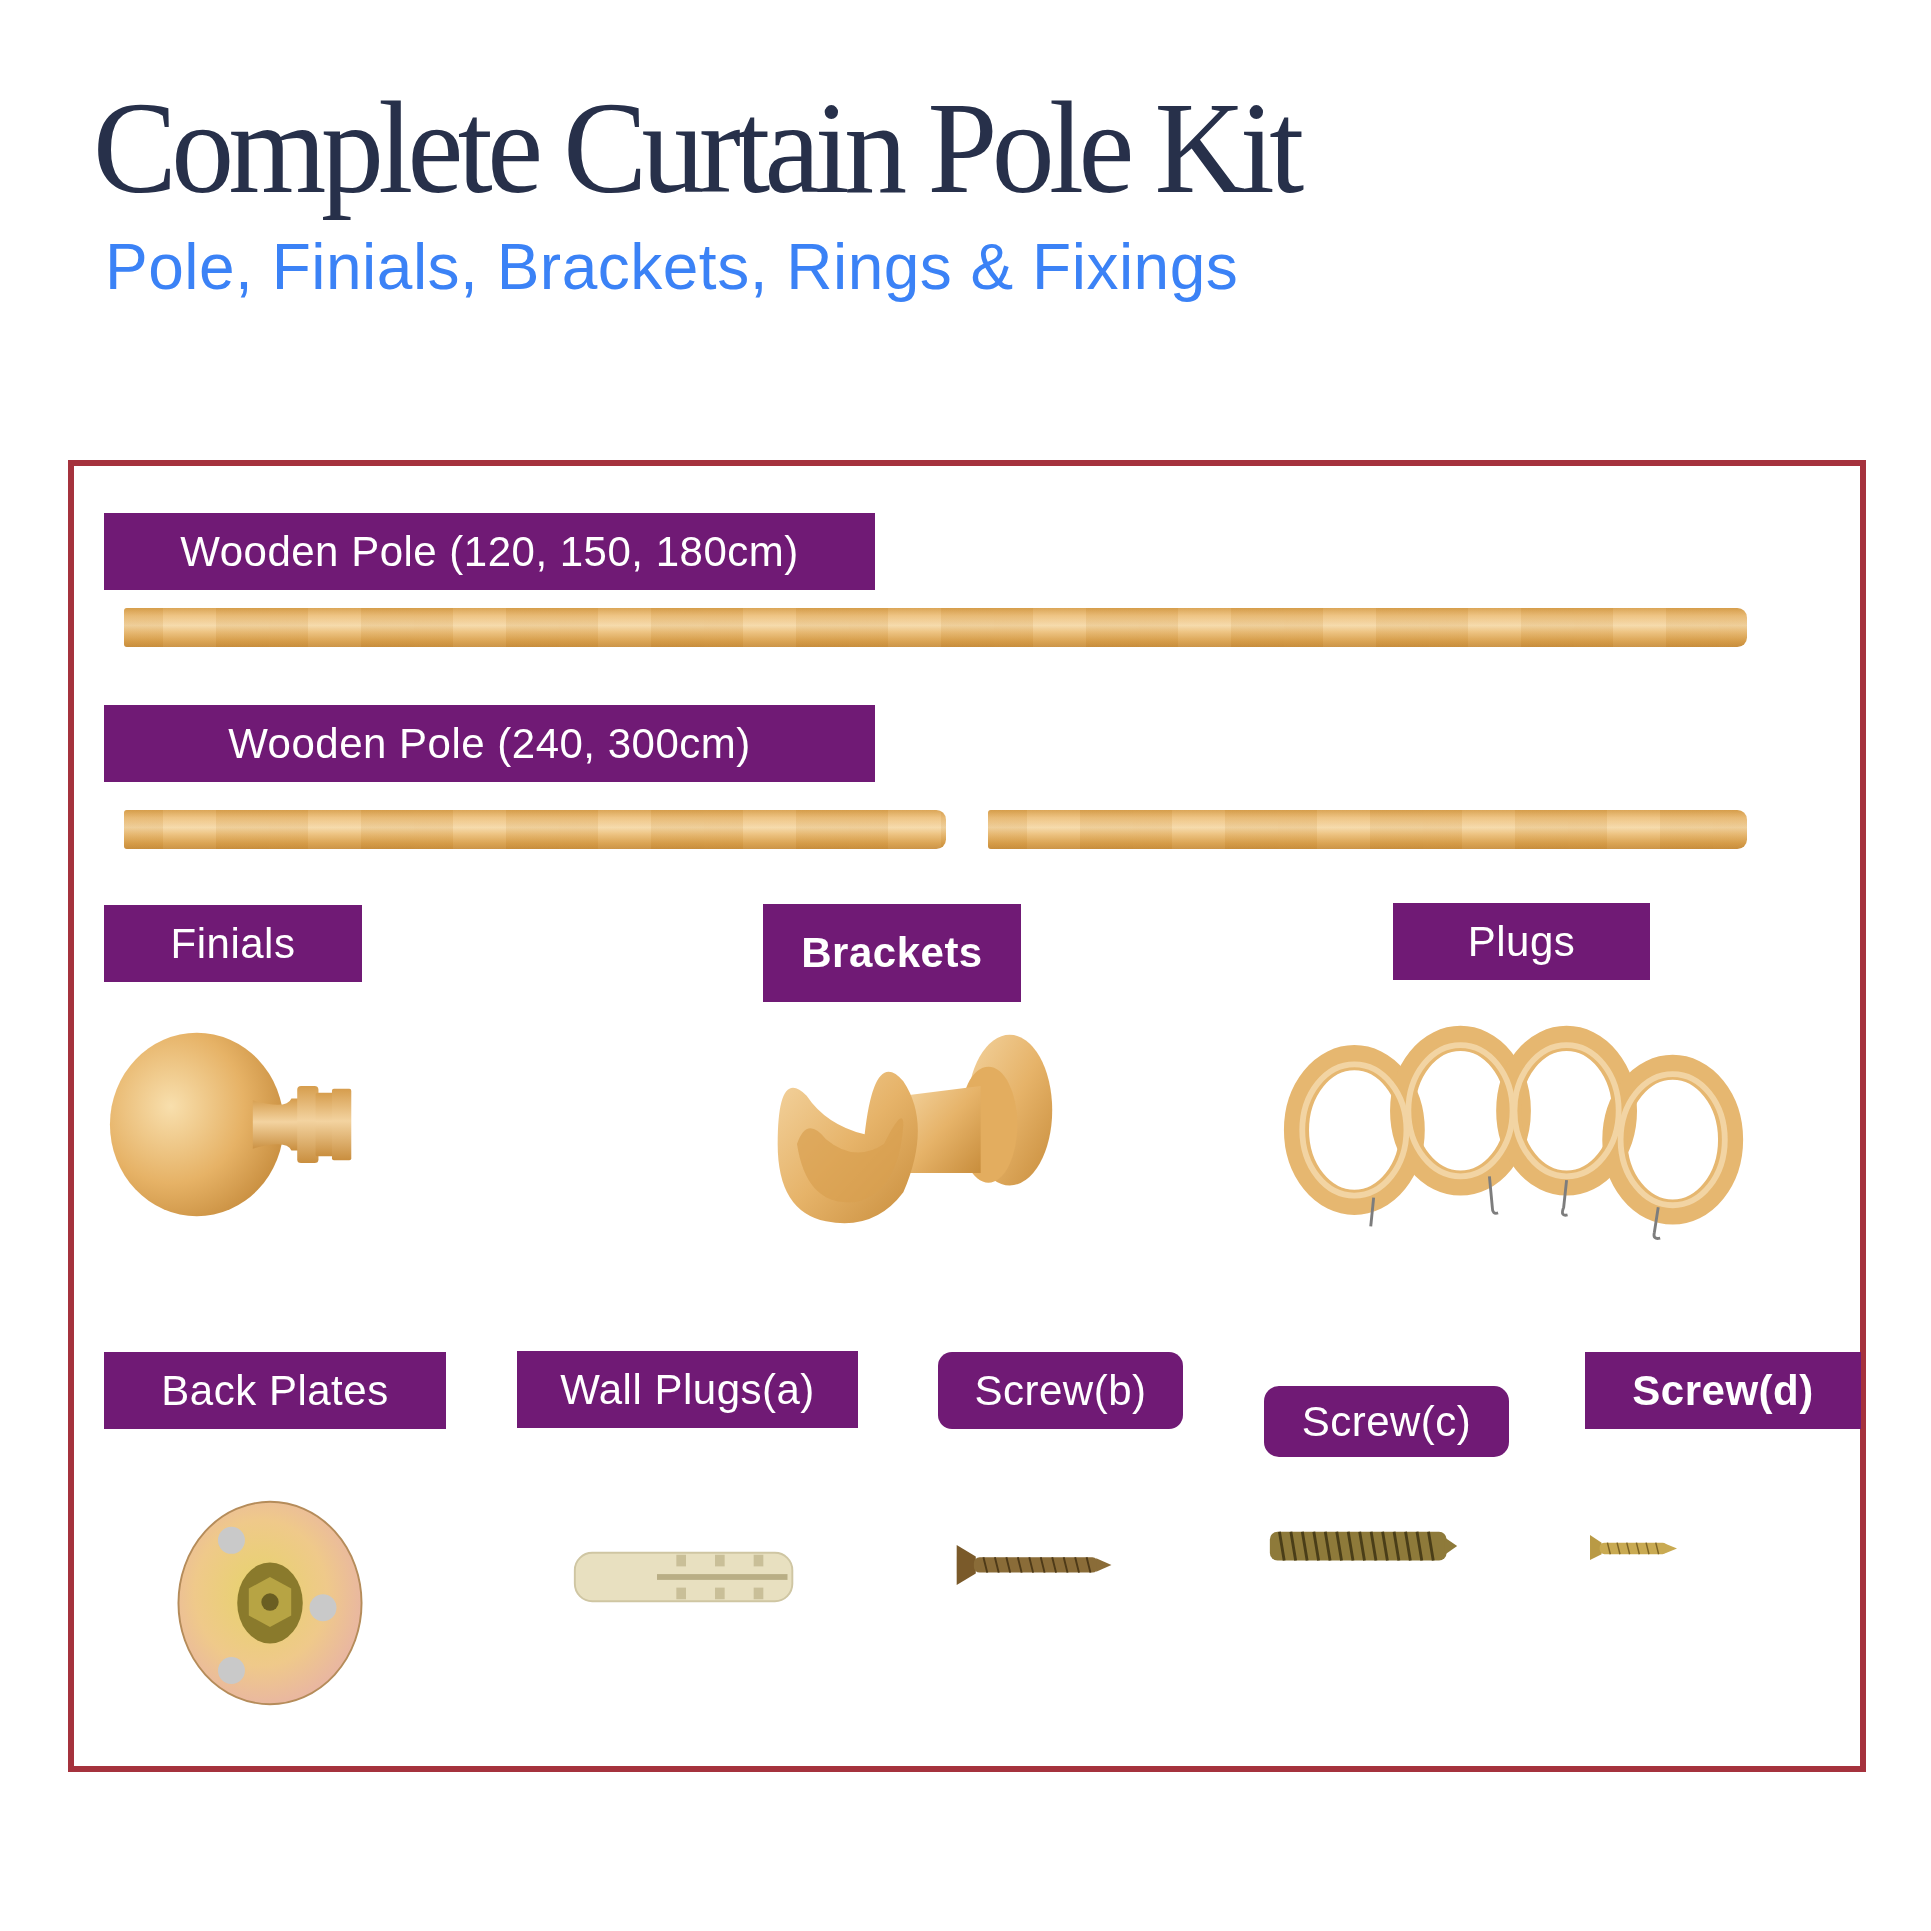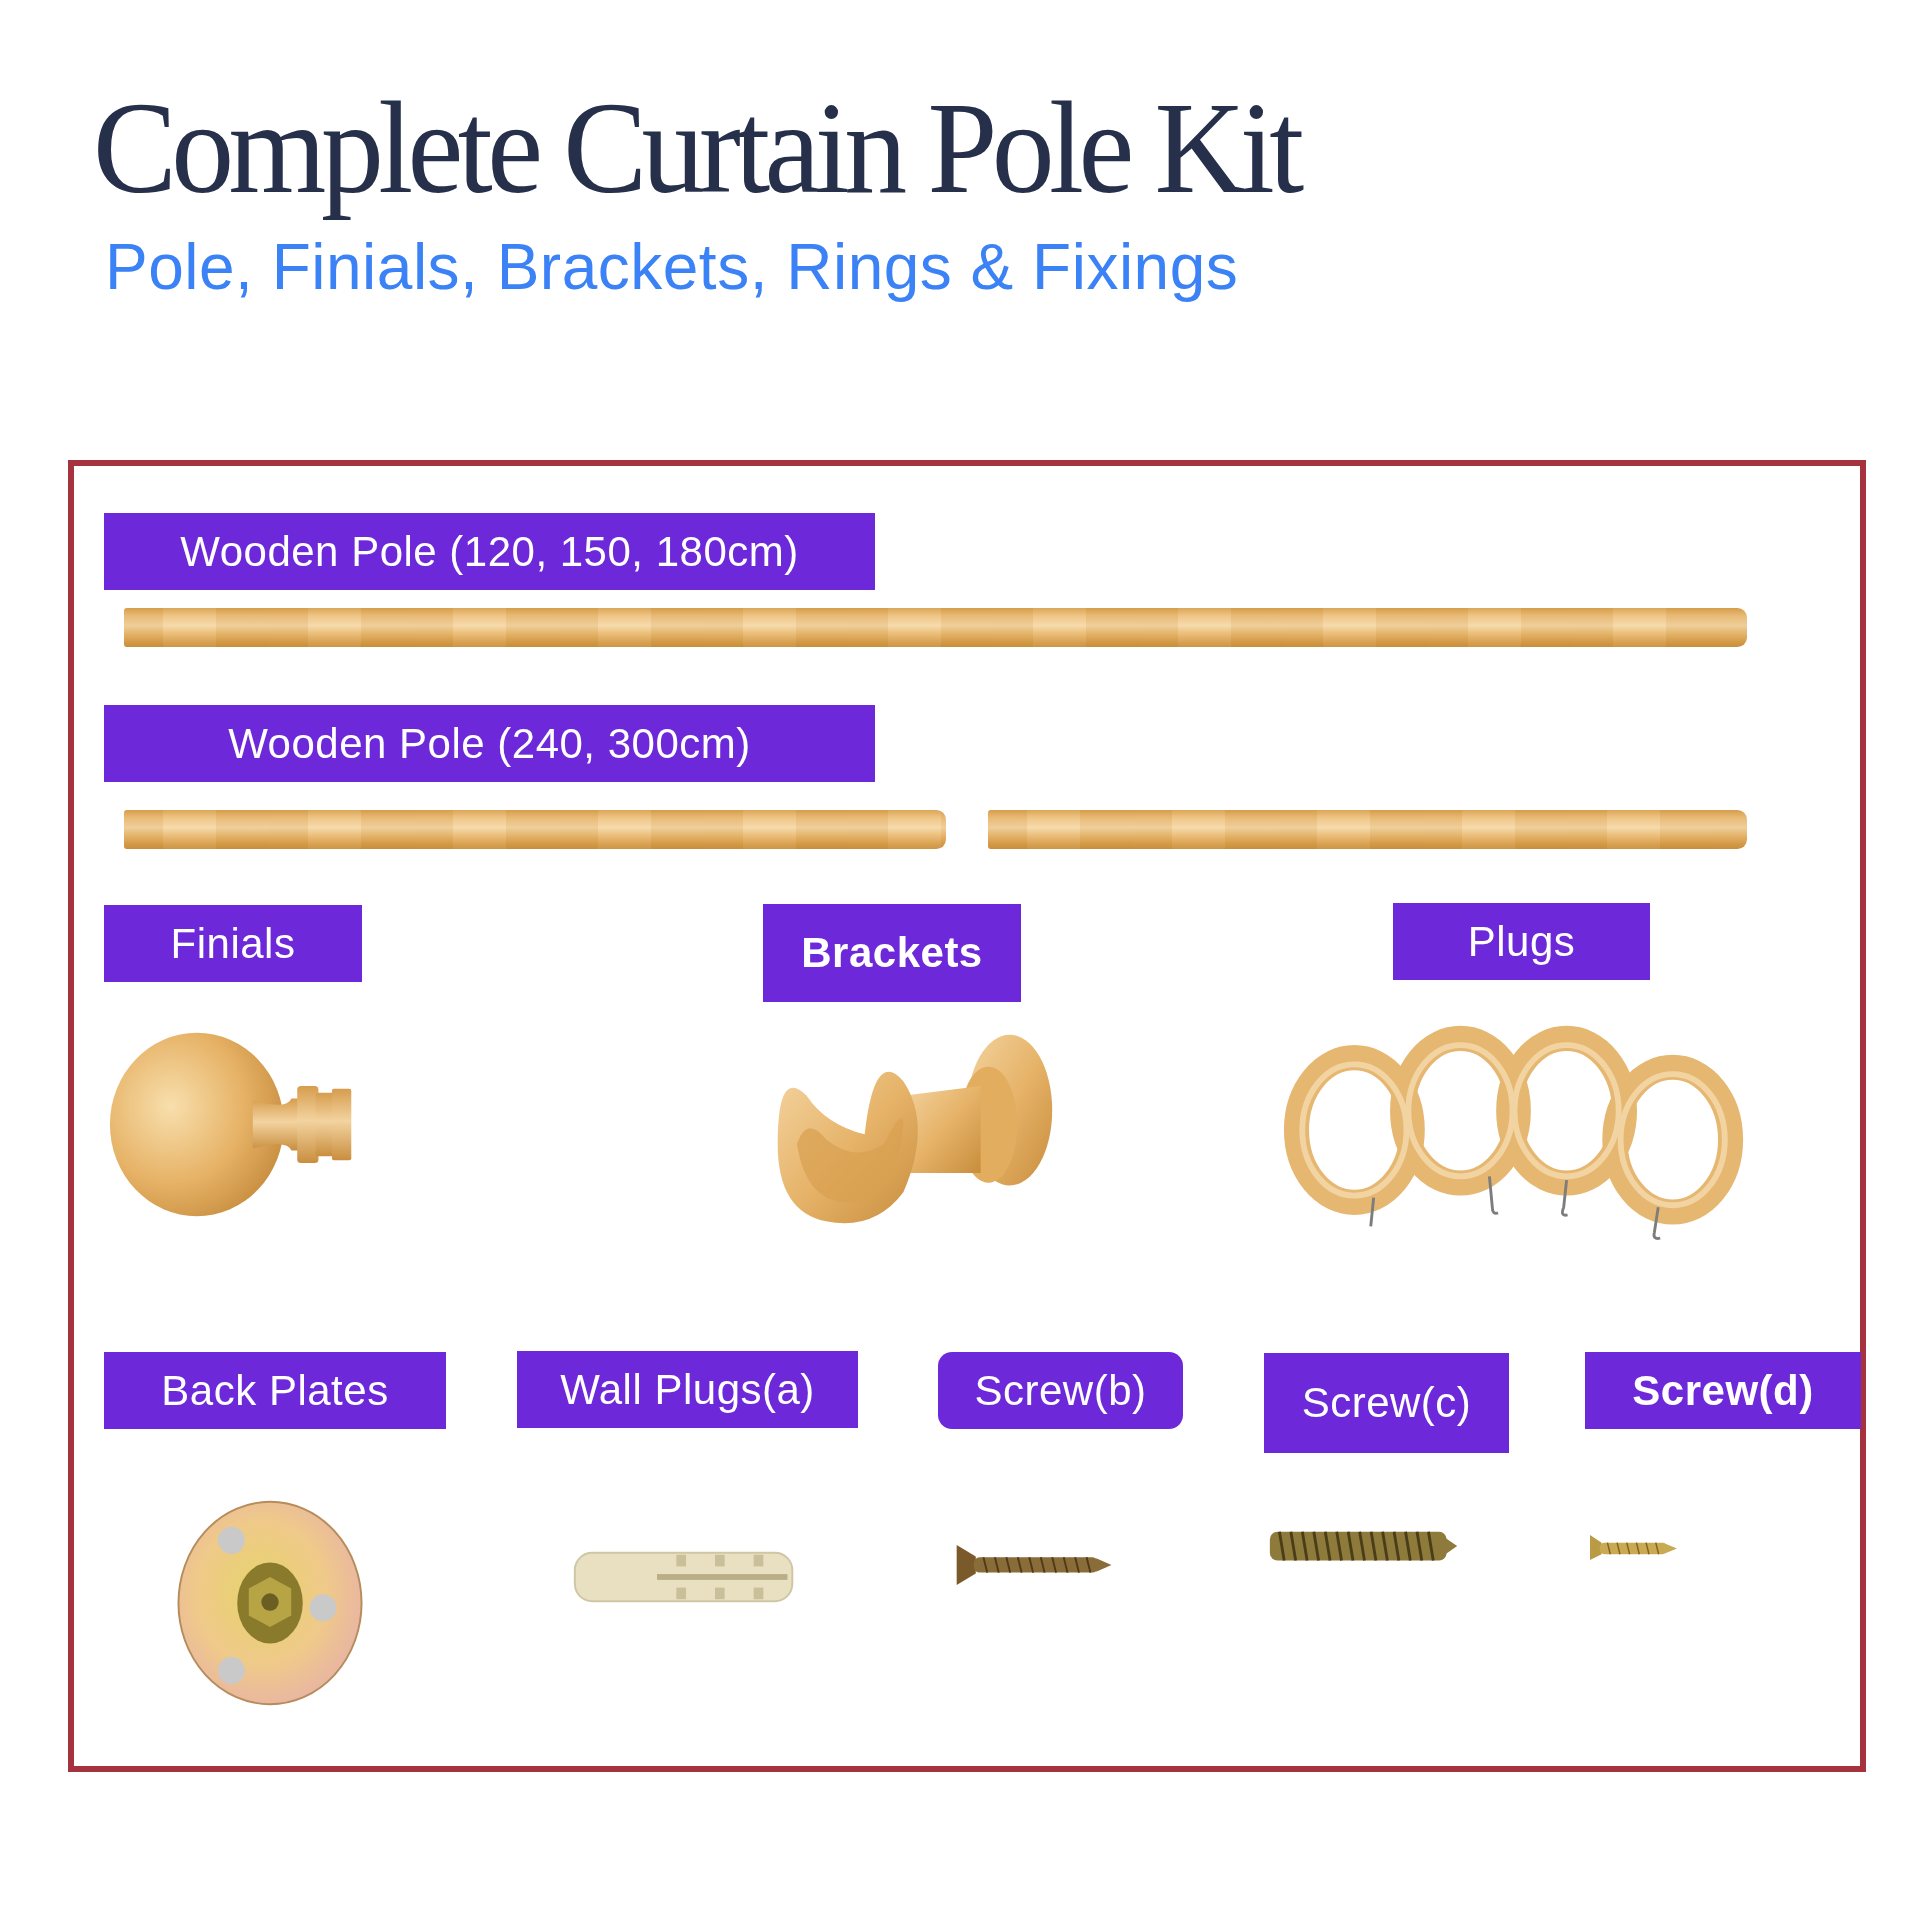--- a/index.html
+++ b/index.html
@@ -1,20 +1,20 @@
 <!DOCTYPE html>
 <html><head>
 <meta charset="utf-8">
 <style>
   html, body { margin:0; padding:0; background:#ffffff; }
   body { width:1931px; height:1931px; position:relative; overflow:hidden; font-family:"Liberation Sans", sans-serif; }
   .title { position:absolute; left:93px; top:75px; font-family:"Liberation Serif","DejaVu Serif",serif; font-size:131px; line-height:145px; color:#27304a; letter-spacing:-5.8px; white-space:nowrap; transform:scaleX(0.96); transform-origin:left; }
   .subtitle { position:absolute; left:105px; top:236px; font-size:64px; line-height:62px; color:#3b82f6; white-space:nowrap; letter-spacing:0.5px; }
   .frame { position:absolute; left:68px; top:460px; width:1786px; height:1300px; border:6.8px solid #a5323d; box-sizing:content-box; }
-  .label { position:absolute; background:#6d28d9; color:#ffffff; font-size:42px; display:flex; align-items:center; justify-content:center; white-space:nowrap; letter-spacing:0.5px; }
+  .label { position:absolute; background:#701a75; color:#ffffff; font-size:42px; display:flex; align-items:center; justify-content:center; white-space:nowrap; letter-spacing:0.5px; }
   .pole { position:absolute; height:39px; border-radius:2.9px 9.7px 9.7px 2.9px;
     background:linear-gradient(180deg,#d9a14e 0%,#eec27f 20%,#f5d9a8 45%,#ecc07b 62%,#d9a04c 85%,#c98f3e 100%); }
   .pole::after{ content:""; position:absolute; inset:0; border-radius:inherit;
     background:repeating-linear-gradient(90deg, rgba(190,130,50,0.12) 0 39px, rgba(255,255,255,0.05) 39px 92px, rgba(180,120,40,0.10) 92px 145px);}
   .item { position:absolute; }
 </style>
 </head>
 <body>
 
 <div class="title">Complete Curtain Pole Kit</div>
@@ -85,21 +85,21 @@
     <path d="M95 190 L92 220"></path>
     <path d="M215 168 L218 200 q0 8 6 6"></path>
     <path d="M295 172 L292 200 q-4 10 4 8"></path>
     <path d="M390 200 L386 226 q-2 8 6 6"></path>
   </g>
 </svg>
 
 <div class="label" style="left:104px;top:1352px;width:342px;height:77px;">Back Plates</div>
 <div class="label" style="left:517px;top:1351px;width:341px;height:77px;">Wall Plugs(a)</div>
 <div class="label" style="left:938px;top:1352px;width:245px;height:77px;border-radius:14px;">Screw(b)</div>
-<div class="label" style="left:1264px;top:1353px;width:245px;height:100px;">Screw(c)</div>
+<div class="label" style="left:1264px;top:1386px;width:245px;height:71px;border-radius:15px;">Screw(c)</div>
 <div class="label" style="left:1585px;top:1352px;width:276px;height:77px;font-weight:bold;">Screw(d)</div>
 
 <svg class="item" style="left:164px;top:1492px;" width="212" height="222" viewBox="0 0 220 230">
   <defs>
     <radialGradient id="gPlate" cx="0.45" cy="0.45" r="0.6">
       <stop offset="0" stop-color="#e6d46a"></stop>
         <stop offset="0.6" stop-color="#efc98a"></stop>
         <stop offset="1" stop-color="#e8b3a5"></stop>
     </radialGradient>
   </defs>

